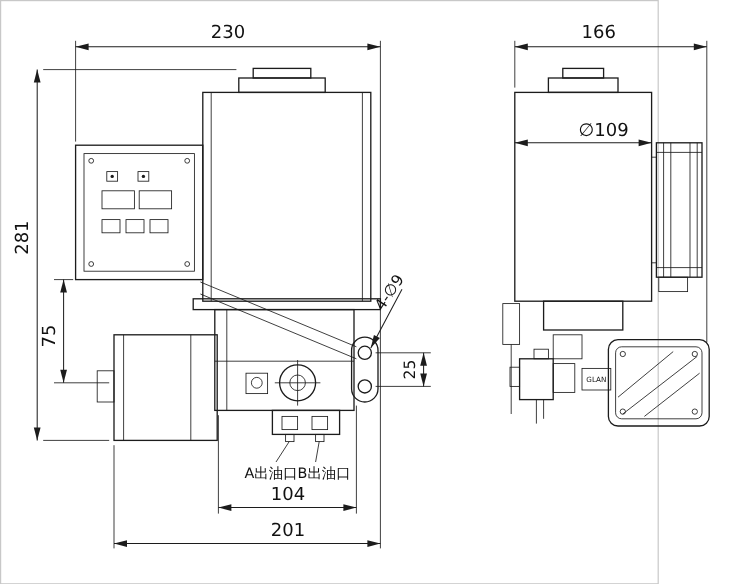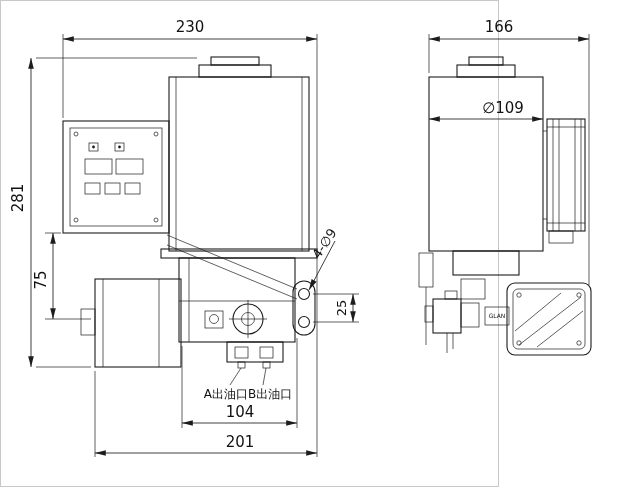--- a/index.html
+++ b/index.html
@@ -1,17 +1,17 @@
 <!DOCTYPE html>
 <html><head>
 <meta charset="utf-8">
 <style>
   html,body{margin:0;padding:0;background:#ffffff;}
   .canvas{
-    width:499px;height:487px;position:relative;background:#ffffff;
+    width:549px;height:487px;position:relative;background:#ffffff;
     border:1px solid #c8c8c8;box-sizing:border-box;
     font-family:"DejaVu Sans", sans-serif;
   }
   svg{display:block;}
   .draw{stroke:#1c1c1c;fill:none;stroke-width:1.1;}
   .thin{stroke-width:0.7;}
   .ext{stroke:#1c1c1c;stroke-width:0.7;fill:none;}
   .dim{stroke:#1c1c1c;stroke-width:0.85;fill:none;}
   .dot{fill:#1c1c1c;stroke:none;}
   text{fill:#111;stroke:none;font-family:"DejaVu Sans", sans-serif;}

